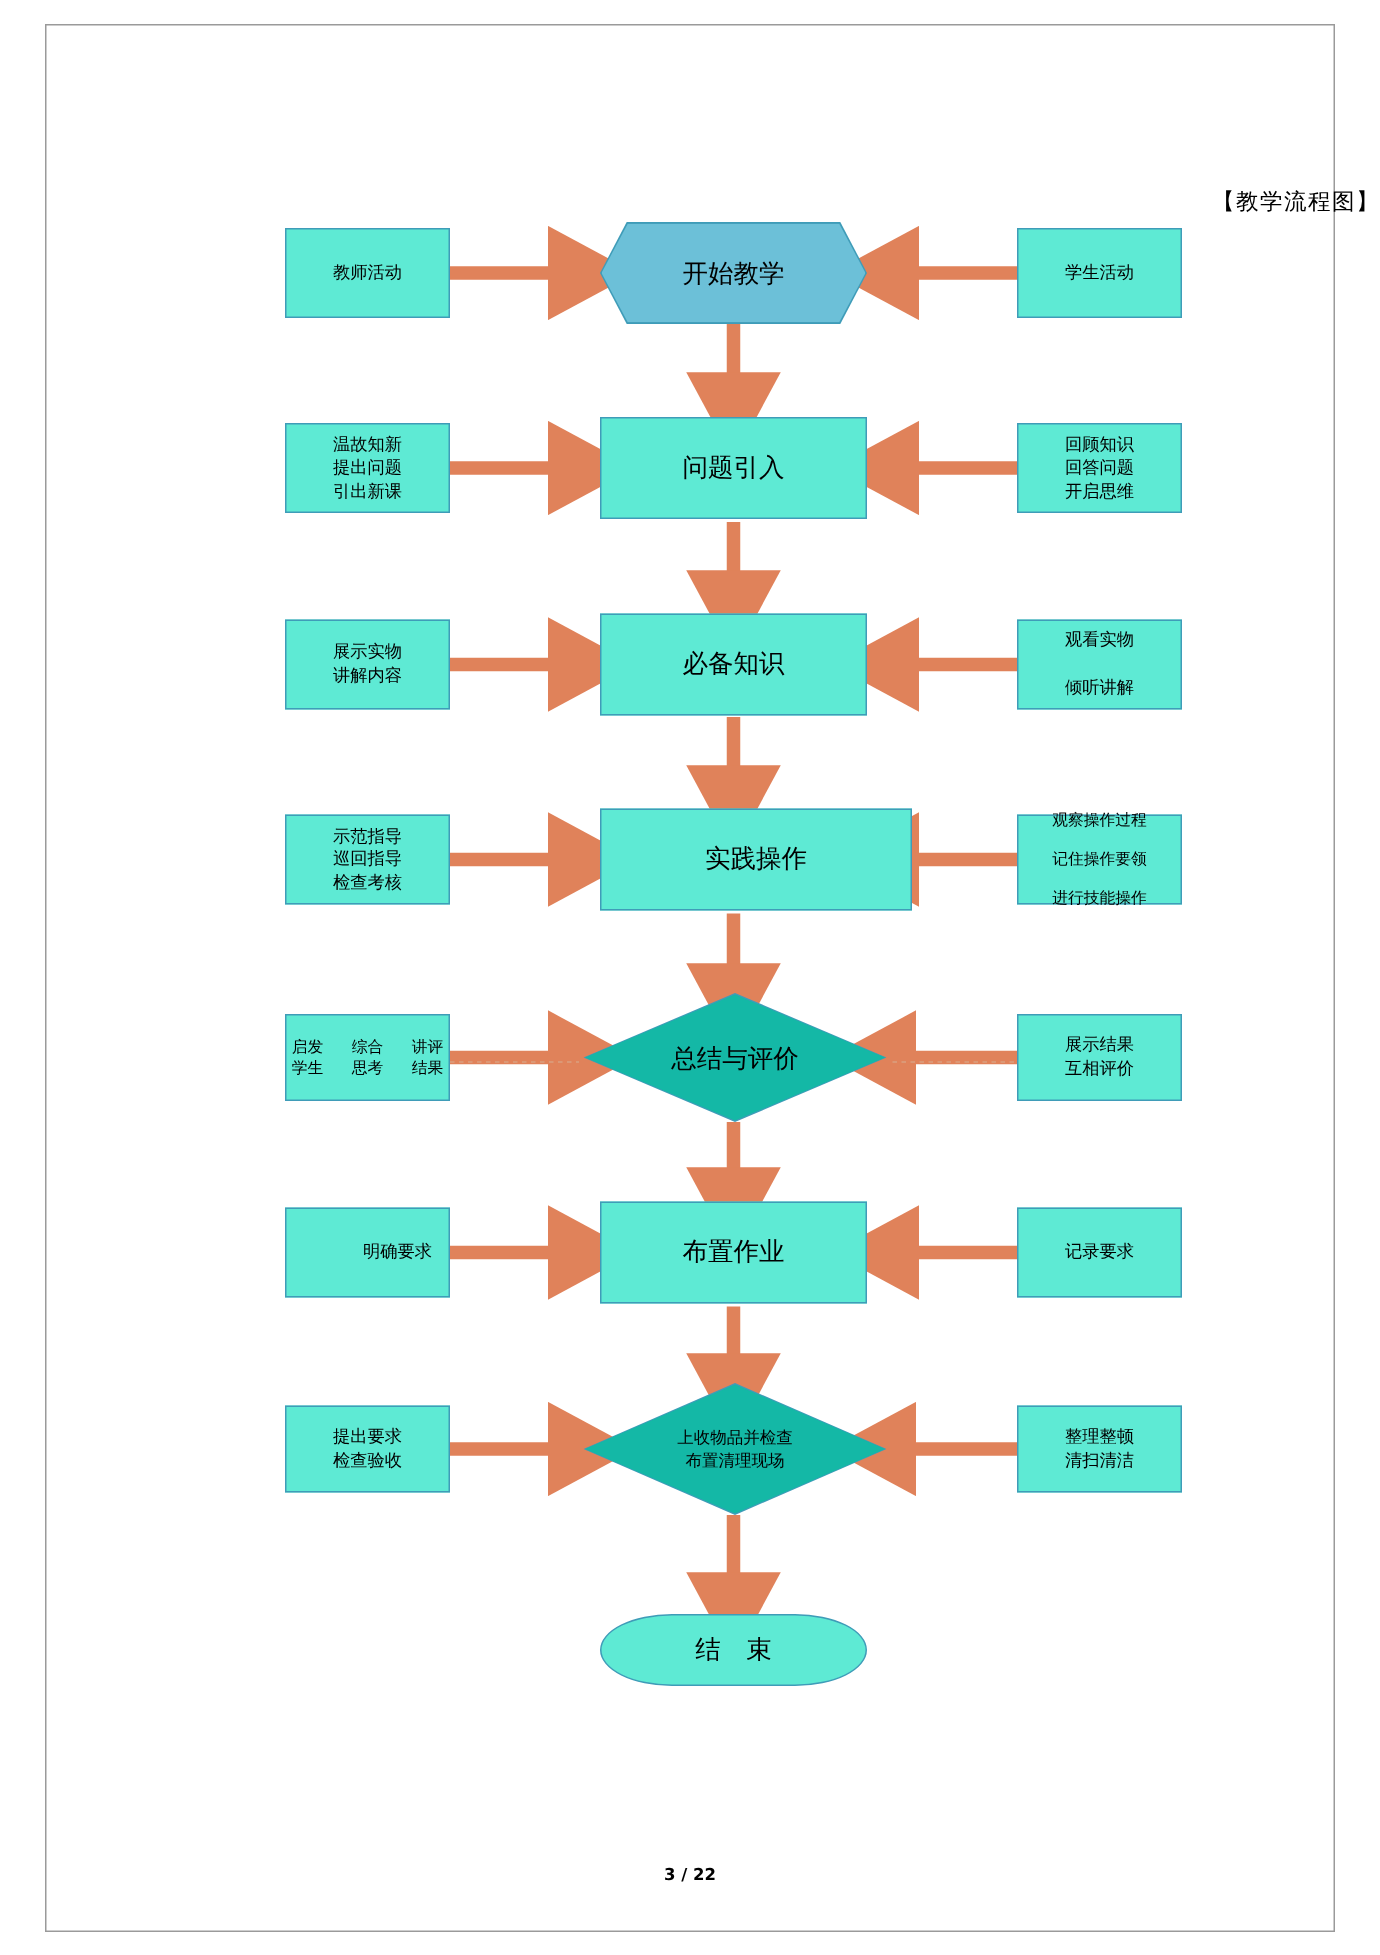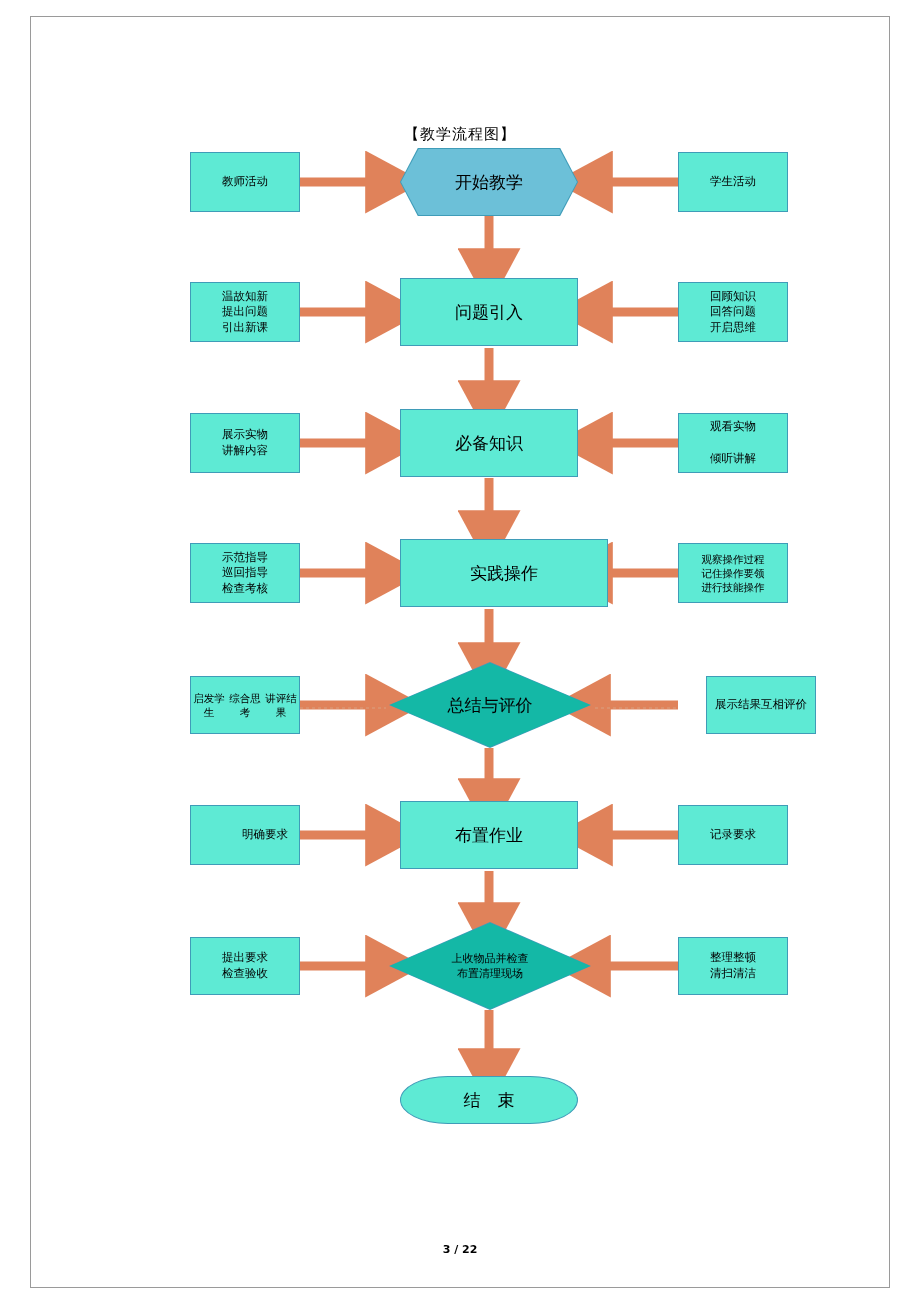--- a/index.html
+++ b/index.html
@@ -6,31 +6,31 @@
   body{
     width:920px;height:1303px;background:#ffffff;
     font-family:"DejaVu Sans","Liberation Sans",sans-serif;
     position:relative;overflow:hidden;
   }
   .page-border{
     position:absolute;left:30px;top:16px;width:860px;height:1272px;
     border:1px solid #9a9a9a;box-sizing:border-box;
   }
   .title{
-    position:absolute;left:0;top:125px;width:920px;text-align:center;
+    position:absolute;left:0;top:125px;width:920px;text-align:right;
     font-size:15px;color:#000;font-weight:normal;letter-spacing:1px;
   }
   .node{
     position:absolute;box-sizing:border-box;
     background:#5eead4;border:1px solid #3f9cb8;
     display:flex;align-items:center;justify-content:center;
     text-align:center;color:#000;line-height:1.35;
   }
   .side{font-size:11.5px;}
-  .side.small{font-size:10.5px;}
+  .side.small{font-size:10.5px;gap:12px;}
   .center{font-size:17px;}
   .center.small{font-size:11px;}
   .hexwrap{position:absolute;}
   .hexwrap .edge{
     position:absolute;inset:0;
     -webkit-clip-path:polygon(10% 0,90% 0,100% 50%,90% 100%,10% 100%,0 50%);
     clip-path:polygon(10% 0,90% 0,100% 50%,90% 100%,10% 100%,0 50%);
     background:#3f9cb8;
   }
   .hexwrap .face{
@@ -181,21 +181,21 @@
   <span class="lbl">讲评结果</span>
 </div>
 
 <div class="diamondwrap" style="left:389px;top:662px;width:202px;height:86px;">
   <div class="edge"></div>
   <div class="face center">
       <span class="lbl">总结与评价</span>
     </div>
 </div>
 
-<div class="node side" style="left:678px;top:676px;width:110px;height:58px;flex-direction:row;margin-left:28px;">
+<div class="node side" style="left:678px;top:676px;width:110px;height:58px;flex-direction:column;">
   <span class="lbl">展示结果</span>
   <span class="lbl">互相评价</span>
 </div>
 
 <div class="node side" style="left:190px;top:805px;width:110px;height:60px;padding-left:40px;">
   <span class="lbl">明确要求</span>
 </div>
 
 <div class="node center" style="left:400px;top:801px;width:178px;height:68px;">
   <span class="lbl">布置作业</span>

